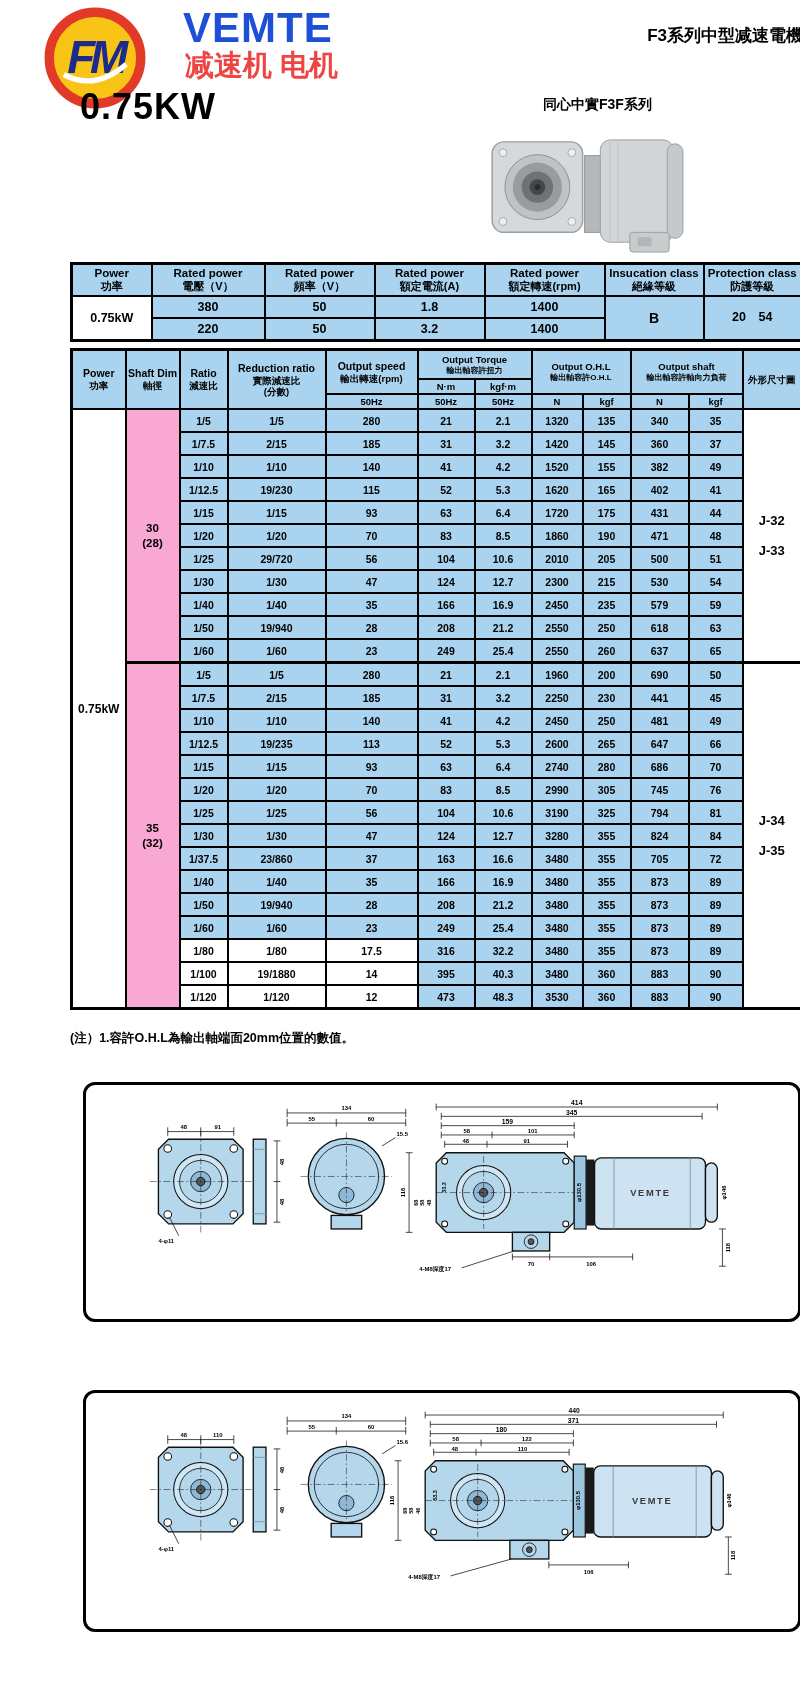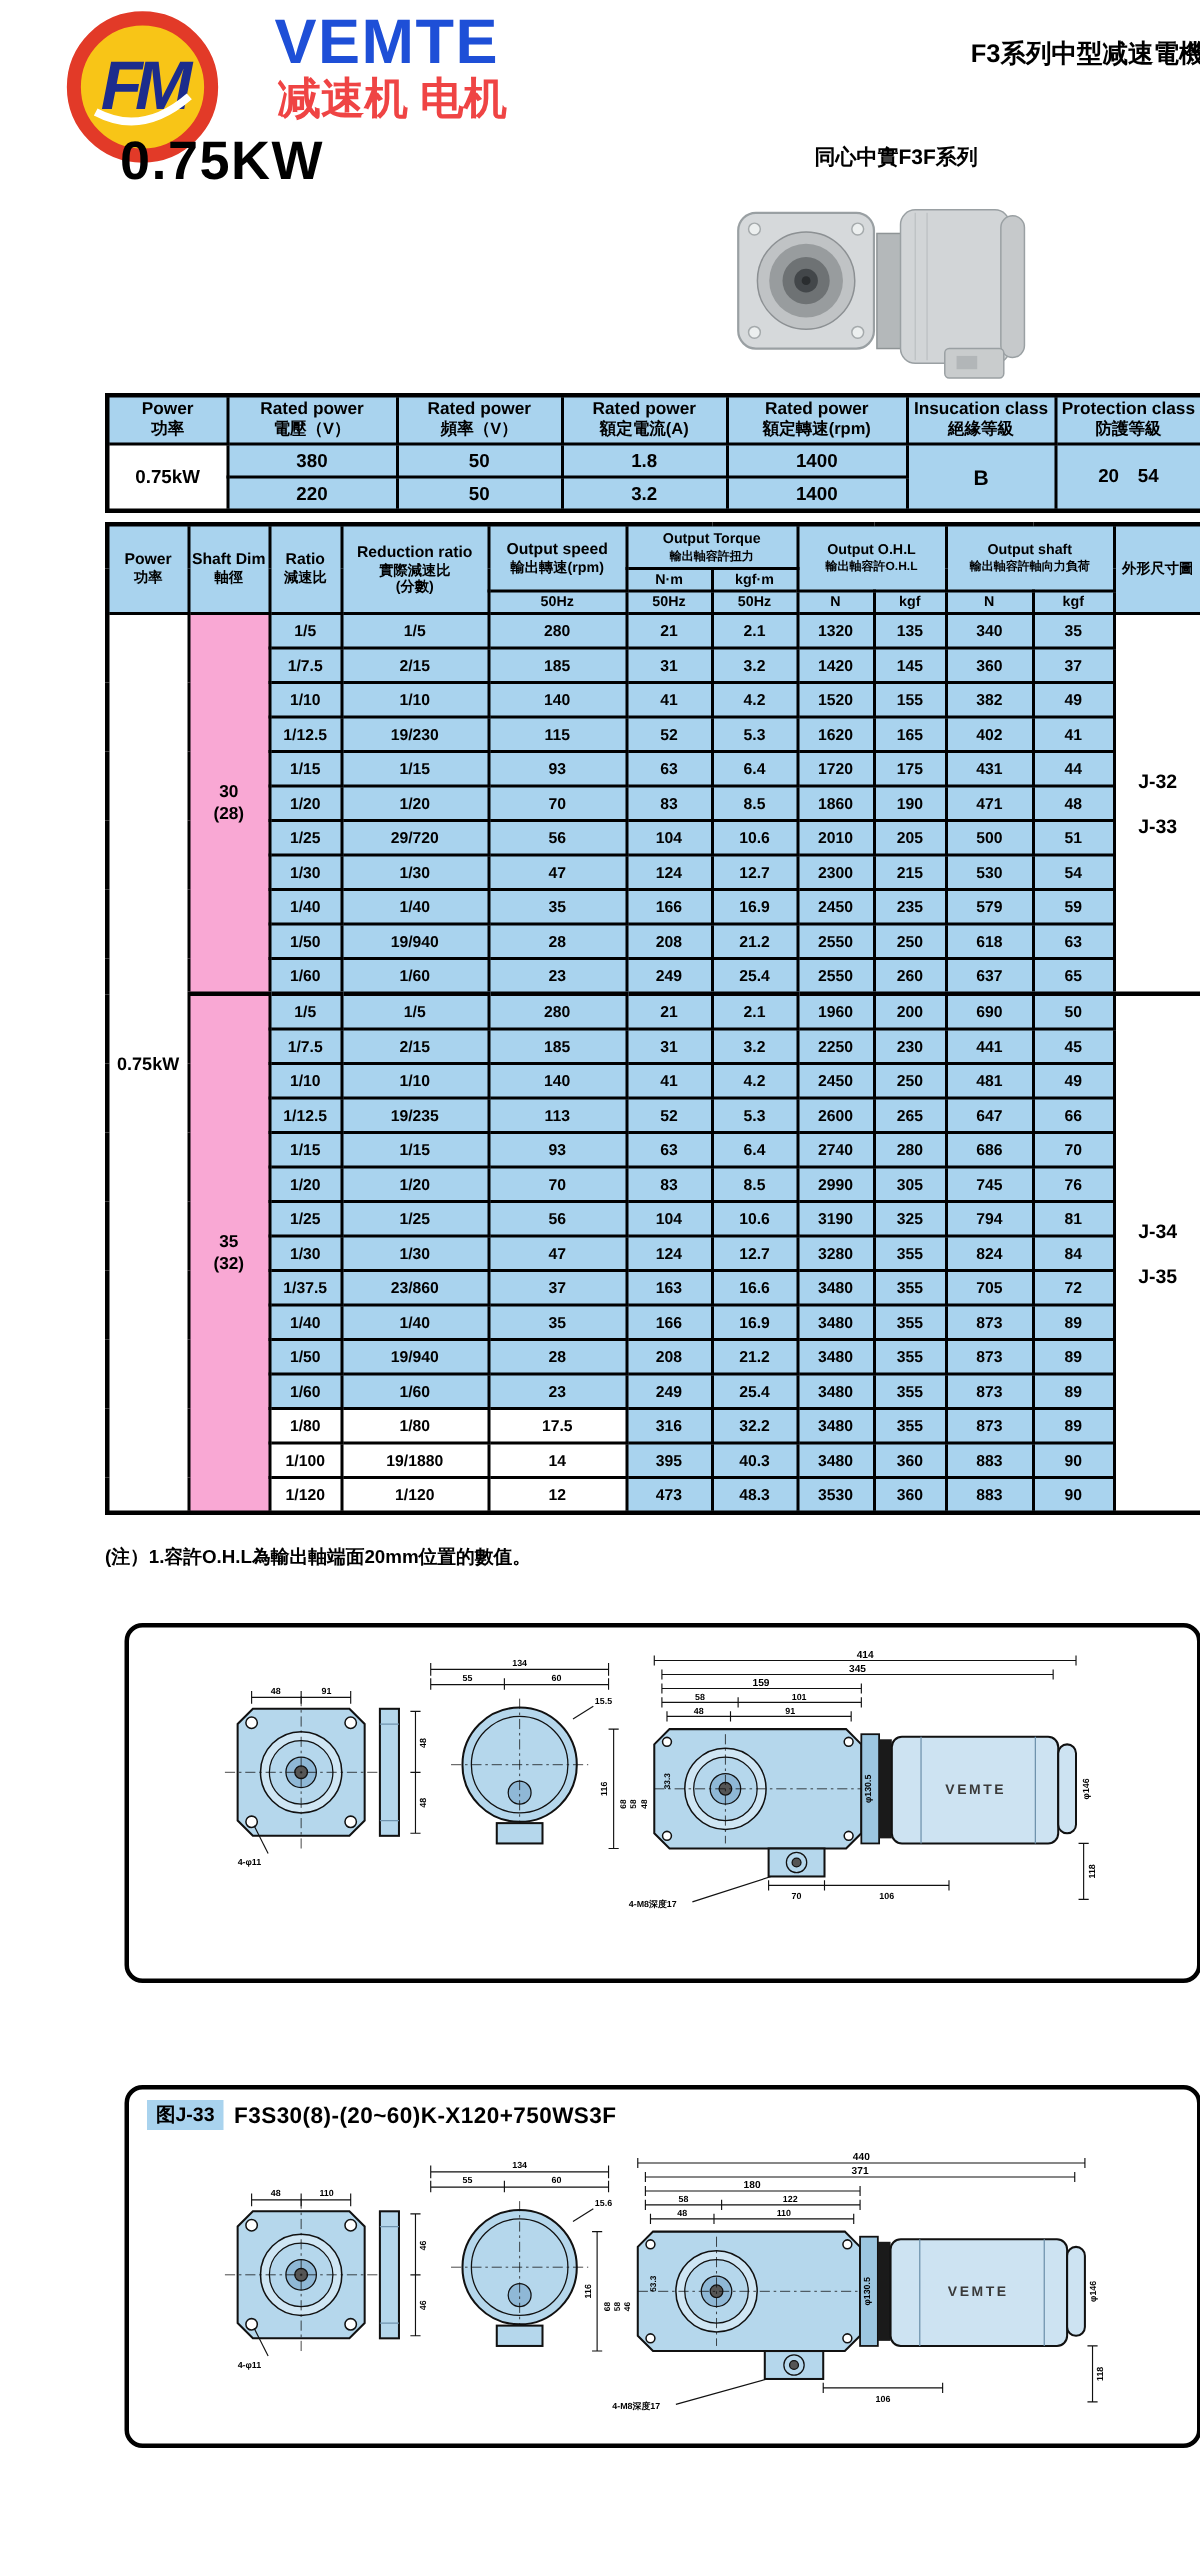--- a/index.html
+++ b/index.html
@@ -631,24 +631,20 @@
         <text class="s7" x="142" y="190">70</text>
         <path class="dim" d="M262 175 V183 M164 179 H262"></path>
         <text class="s7" x="213" y="190">106</text>
         <path class="dim" d="M60 192 L122 172"></path>
         <text class="s7 ta-s" x="10" y="196">4-M8深度17</text>
       </g>
     </svg>
   </div>
 
   <div class="draw-box b2">
-    <div class="caption">
-      <span class="cap-tag">图J-33</span>
-      <span class="cap-title">F3S30(8)-(20~60)K-X120+750WS3F</span>
-    </div>
     <svg class="cad" viewBox="0 0 705 222">
 
       <g transform="translate(20,64)">
         <path class="part" d="M12 0 H88 L100 12 V88 L88 100 H12 L0 88 V12 Z"></path>
         <circle class="hole" cx="11" cy="11" r="4.5"></circle>
           <circle class="hole" cx="89" cy="11" r="4.5"></circle>
         <circle class="hole" cx="11" cy="89" r="4.5"></circle>
           <circle class="hole" cx="89" cy="89" r="4.5"></circle>
         <circle class="ring" cx="50" cy="50" r="32"></circle>
           <circle class="ring2" cx="50" cy="50" r="25"></circle>

